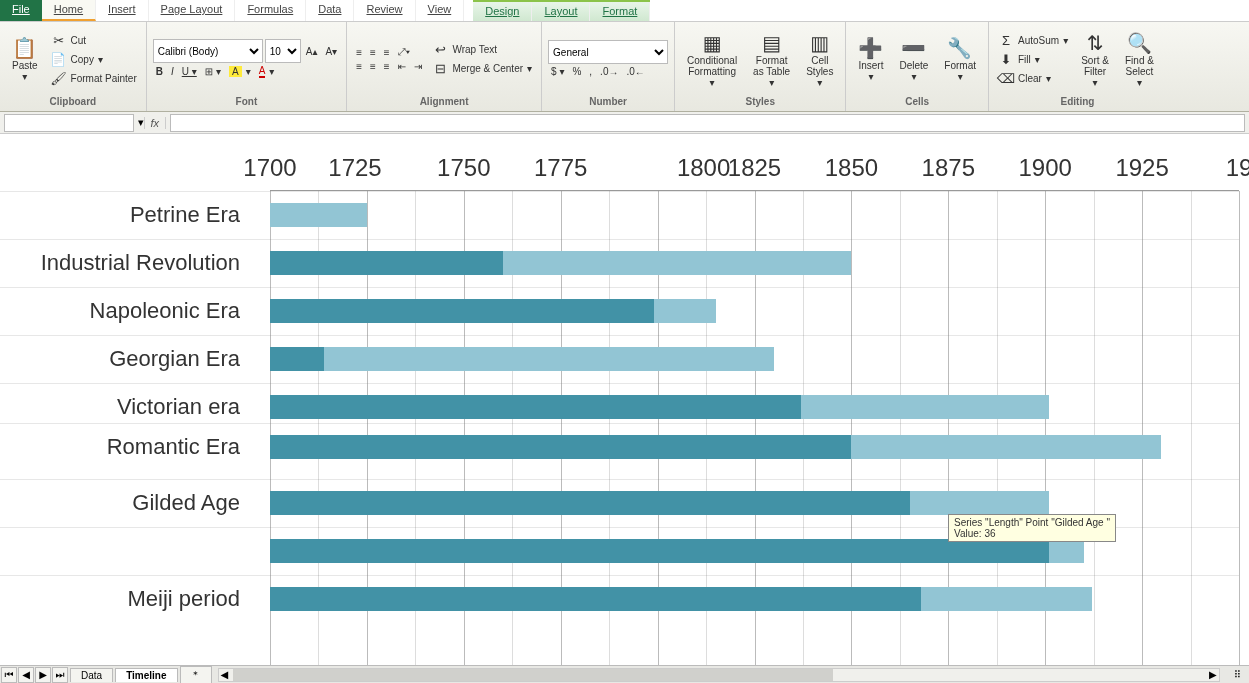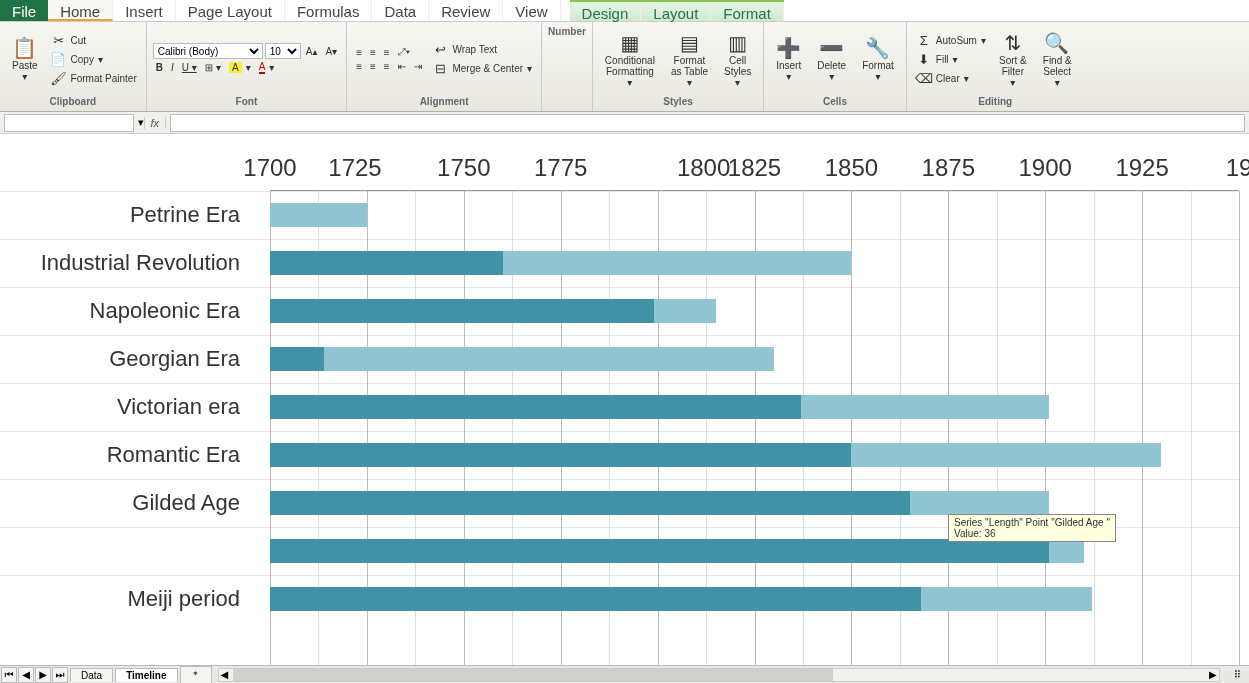--- a/index.html
+++ b/index.html
@@ -1,36 +1,36 @@
 <!DOCTYPE html>
 <html><head>
 <meta charset="utf-8">
 <style>
 * { box-sizing: border-box; margin: 0; padding: 0; }
 body { font-family: "Segoe UI", Tahoma, sans-serif; font-size: 11px; background: #fff; overflow: hidden; width: 1249px; height: 683px; position: relative; }
 
 
 .tabs { display: flex; height: 22px; border-bottom: 1px solid #ccc; background: #fff; }
-.tab { padding: 3px 12px; font-size: 15px; color: #444; cursor: pointer; border-right: 1px solid #eee; }
+.tab { padding: 3px 12px; font-size: 11px; color: #444; cursor: pointer; border-right: 1px solid #eee; text-decoration: underline; }
 .tab.file { background: #217346; color: #fff; font-weight: normal; border: none; }
 .tab.home { border-bottom: 2px solid #f0a030; background: #f9f9f3; }
 .tab.chart { color: #217346; }
 .chart-tools-group { display: flex; background: linear-gradient(#e8f5e9,#d0e8d0); border-top: 2px solid #8bc34a; margin-left: 9px; }
 
 
 .ribbon { display: flex; height: 90px; background: linear-gradient(#f7f7f2,#e8e8e0); border-bottom: 1px solid #b0b0a0; }
 .group { display: flex; flex-direction: column; justify-content: space-between; border-right: 1px solid #ccc; padding: 2px 6px; position: relative; }
 .group-body { display: flex; gap: 4px; flex: 1; }
 .group-title { text-align: center; font-size: 10px; color: #666; padding: 2px 0; font-weight: bold; }
 .col { display: flex; flex-direction: column; justify-content: center; gap: 1px; }
 .btn { display: flex; align-items: center; gap: 4px; padding: 1px 3px; font-size: 10px; color: #333; cursor: pointer; white-space: nowrap; }
 .big-btn { display: flex; flex-direction: column; align-items: center; justify-content: center; padding: 2px 6px; font-size: 10px; color: #333; cursor: pointer; }
 .ico { width: 16px; height: 16px; display: inline-flex; align-items: center; justify-content: center; font-size: 13px; }
 .ico-lg { width: 24px; height: 24px; font-size: 20px; }
-select.ribbon-sel { font-size: 10px; height: 16px; border: 1px solid #bbb; background: #fff; }
+select.ribbon-sel { font-size: 10px; height: 24px; border: 1px solid #bbb; background: #fff; }
 .font-row { display: flex; gap: 2px; align-items: center; }
 .bold { font-weight: bold; }
 .ital { font-style: italic; }
 .und  { text-decoration: underline; }
 
 
 .formula-bar { display: flex; align-items: center; height: 22px; border-bottom: 1px solid #ccc; background: #f0f0ec; }
 .name-box { width: 130px; height: 18px; border: 1px solid #bbb; background: #fff; margin: 0 4px; font-size: 10px; padding: 0 4px; }
 .fx { padding: 0 6px; font-style: italic; font-size: 11px; color: #555; border-left: 1px solid #ccc; border-right: 1px solid #ccc; }
 .formula-input { flex: 1; height: 18px; border: 1px solid #bbb; background: #fff; margin: 0 4px; }
@@ -153,20 +153,32 @@
             <span class="ico">⊟</span>
             <span>Merge &amp; Center</span>
             <span>▾</span>
           </div>
       </div>
     </div>
     <div class="group-title">Alignment</div>
   </div>
 
   <div class="group">
+    <div class="group-body">
+      <div class="col">
+        <select class="ribbon-sel" style="width:120px"><option>General</option></select>
+        <div class="font-row">
+          <span class="btn">$ ▾</span>
+          <span class="btn">%</span>
+          <span class="btn">,</span>
+          <span class="btn">.0→</span>
+          <span class="btn">.0←</span>
+        </div>
+      </div>
+    </div>
     <div class="group-title">Number</div>
   </div>
 
   <div class="group">
     <div class="group-body">
       <div class="big-btn">
           <span class="ico ico-lg">▦</span>
           <span style="white-space:pre;text-align:center">Conditional
 Formatting</span>
           <span>▾</span>
@@ -311,21 +323,21 @@
           <div class="cat-label">Georgian Era</div>
           <div class="bar s1" style="left: 0px; width: 54.264px;"></div>
           <div class="bar s2" style="left: 54.264px; width: 449.616px;"></div>
         </div>
         <div class="row" style="top: 192px;">
           <div class="hline"></div>
           <div class="cat-label">Victorian era</div>
           <div class="bar s1" style="left: 0px; width: 531.012px;"></div>
           <div class="bar s2" style="left: 531.012px; width: 248.064px;"></div>
         </div>
-        <div class="row" style="top: 240px;">
+        <div class="row" style="top: 232px;">
           <div class="hline"></div>
           <div class="cat-label">Romantic Era</div>
           <div class="bar s1" style="left: 0px; width: 581.4px;"></div>
           <div class="bar s2" style="left: 581.4px; width: 310.08px;"></div>
         </div>
         <div class="row" style="top: 288px;">
           <div class="hline"></div>
           <div class="cat-label">Gilded Age</div>
           <div class="bar s1" style="left: 0px; width: 639.54px;"></div>
           <div class="bar s2" style="left: 639.54px; width: 139.536px;"></div>

